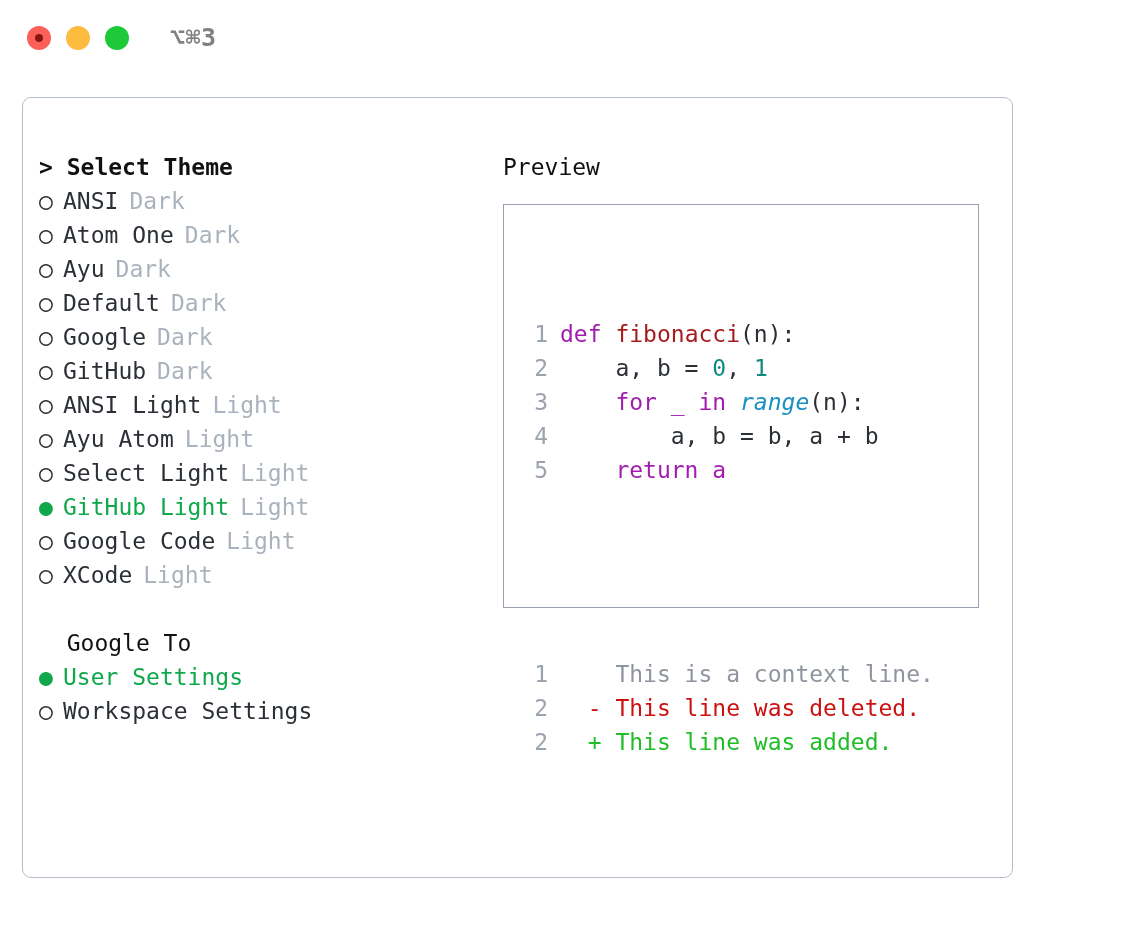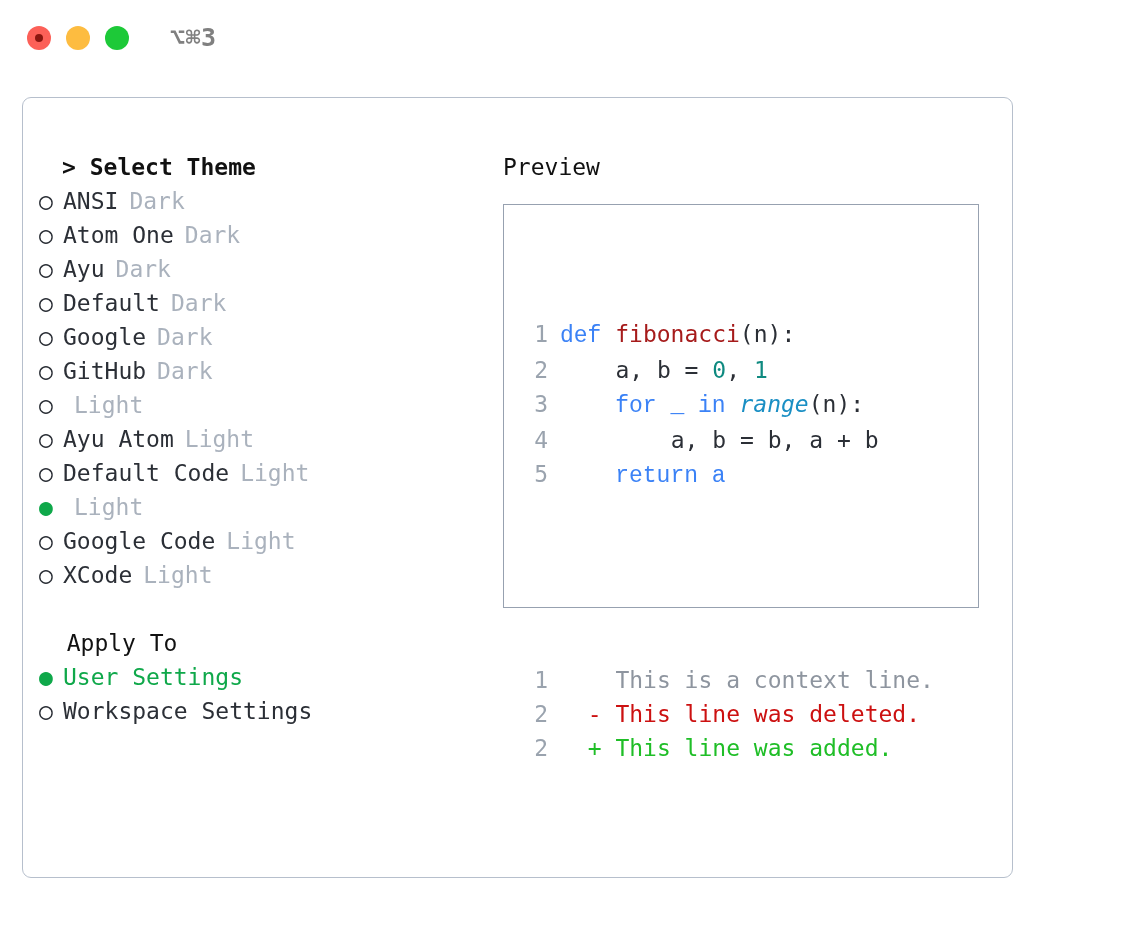--- a/index.html
+++ b/index.html
@@ -88,21 +88,21 @@
     left: 16px;
     top: 52px;
     width: 440px;
   }
   .section-head {
     font-size: 23px;
     line-height: 34px;
     color: #111111;
     white-space: pre;
   }
-  .section-head.bold { font-weight: bold; margin-left: 23px; }
+  .section-head.bold { font-weight: bold; }
 
   .opt-list { margin: 0; padding: 0; }
   .opt {
     display: flex;
     align-items: baseline;
     font-size: 23px;
     line-height: 34px;
     white-space: pre;
     color: #2b2f36;
   }
@@ -165,21 +165,21 @@
     width: 26px;
     flex: 0 0 26px;
     text-align: right;
     color: #9aa3ae;
   }
   .code-text { padding-left: 12px; color: #2b2f36; }
 
   .tok-fn   { color: #a61b1b; }
   .tok-num  { color: #0f8a80; }
   .tok-call { color: #1a8fc4; font-style: italic; }
-  .tok-kw   { color: #3b82f6; font-family: Liberation Mono, monospace; }
+  .tok-kw   { color: #a21caf; }
   .tok-plain{ color: #2b2f36; }
 
   .diff-gap { height: 34px; }
   .diff-ctx { color: #8e959f; }
   .diff-del { color: #cc1111; }
   .diff-add { color: #1fbe27; }
 </style>
 </head>
 <body>
 
@@ -198,31 +198,31 @@
 
     <div class="left-col">
       <div class="section-head bold">&gt; Select Theme</div>
       <div class="opt-list" id="theme-list">
           <div class="opt"><span class="bullet">○</span><span class="opt-label">ANSI</span><span class="opt-tag">Dark</span></div>
           <div class="opt"><span class="bullet">○</span><span class="opt-label">Atom One</span><span class="opt-tag">Dark</span></div>
           <div class="opt"><span class="bullet">○</span><span class="opt-label">Ayu</span><span class="opt-tag">Dark</span></div>
           <div class="opt"><span class="bullet">○</span><span class="opt-label">Default</span><span class="opt-tag">Dark</span></div>
           <div class="opt"><span class="bullet">○</span><span class="opt-label">Google</span><span class="opt-tag">Dark</span></div>
           <div class="opt"><span class="bullet">○</span><span class="opt-label">GitHub</span><span class="opt-tag">Dark</span></div>
-          <div class="opt"><span class="bullet">○</span><span class="opt-tag">Light</span></div>
+          <div class="opt"><span class="bullet">○</span><span class="opt-label">ANSI Light</span><span class="opt-tag">Light</span></div>
           <div class="opt"><span class="bullet">○</span><span class="opt-label">Ayu Atom</span><span class="opt-tag">Light</span></div>
-          <div class="opt"><span class="bullet">○</span><span class="opt-label">Default Code</span><span class="opt-tag">Light</span></div>
-          <div class="opt selected"><span class="bullet">●</span><span class="opt-tag">Light</span></div>
+          <div class="opt"><span class="bullet">○</span><span class="opt-label">Select Light</span><span class="opt-tag">Light</span></div>
+          <div class="opt selected"><span class="bullet">●</span><span class="opt-label">GitHub Light</span><span class="opt-tag">Light</span></div>
           <div class="opt"><span class="bullet">○</span><span class="opt-label">Google Code</span><span class="opt-tag">Light</span></div>
           <div class="opt"><span class="bullet">○</span><span class="opt-label">XCode</span><span class="opt-tag">Light</span></div>
         </div>
 
       <div class="spacer-1"></div>
 
-      <div class="section-head">  Apply To</div>
+      <div class="section-head">  Google To</div>
       <div class="opt-list" id="apply-list">
           <div class="opt selected"><span class="bullet">●</span><span class="opt-label">User Settings</span></div>
           <div class="opt"><span class="bullet">○</span><span class="opt-label">Workspace Settings</span></div>
         </div>
 
       <div class="spacer-2"></div>
 
     </div>
 
     <div class="right-col">

